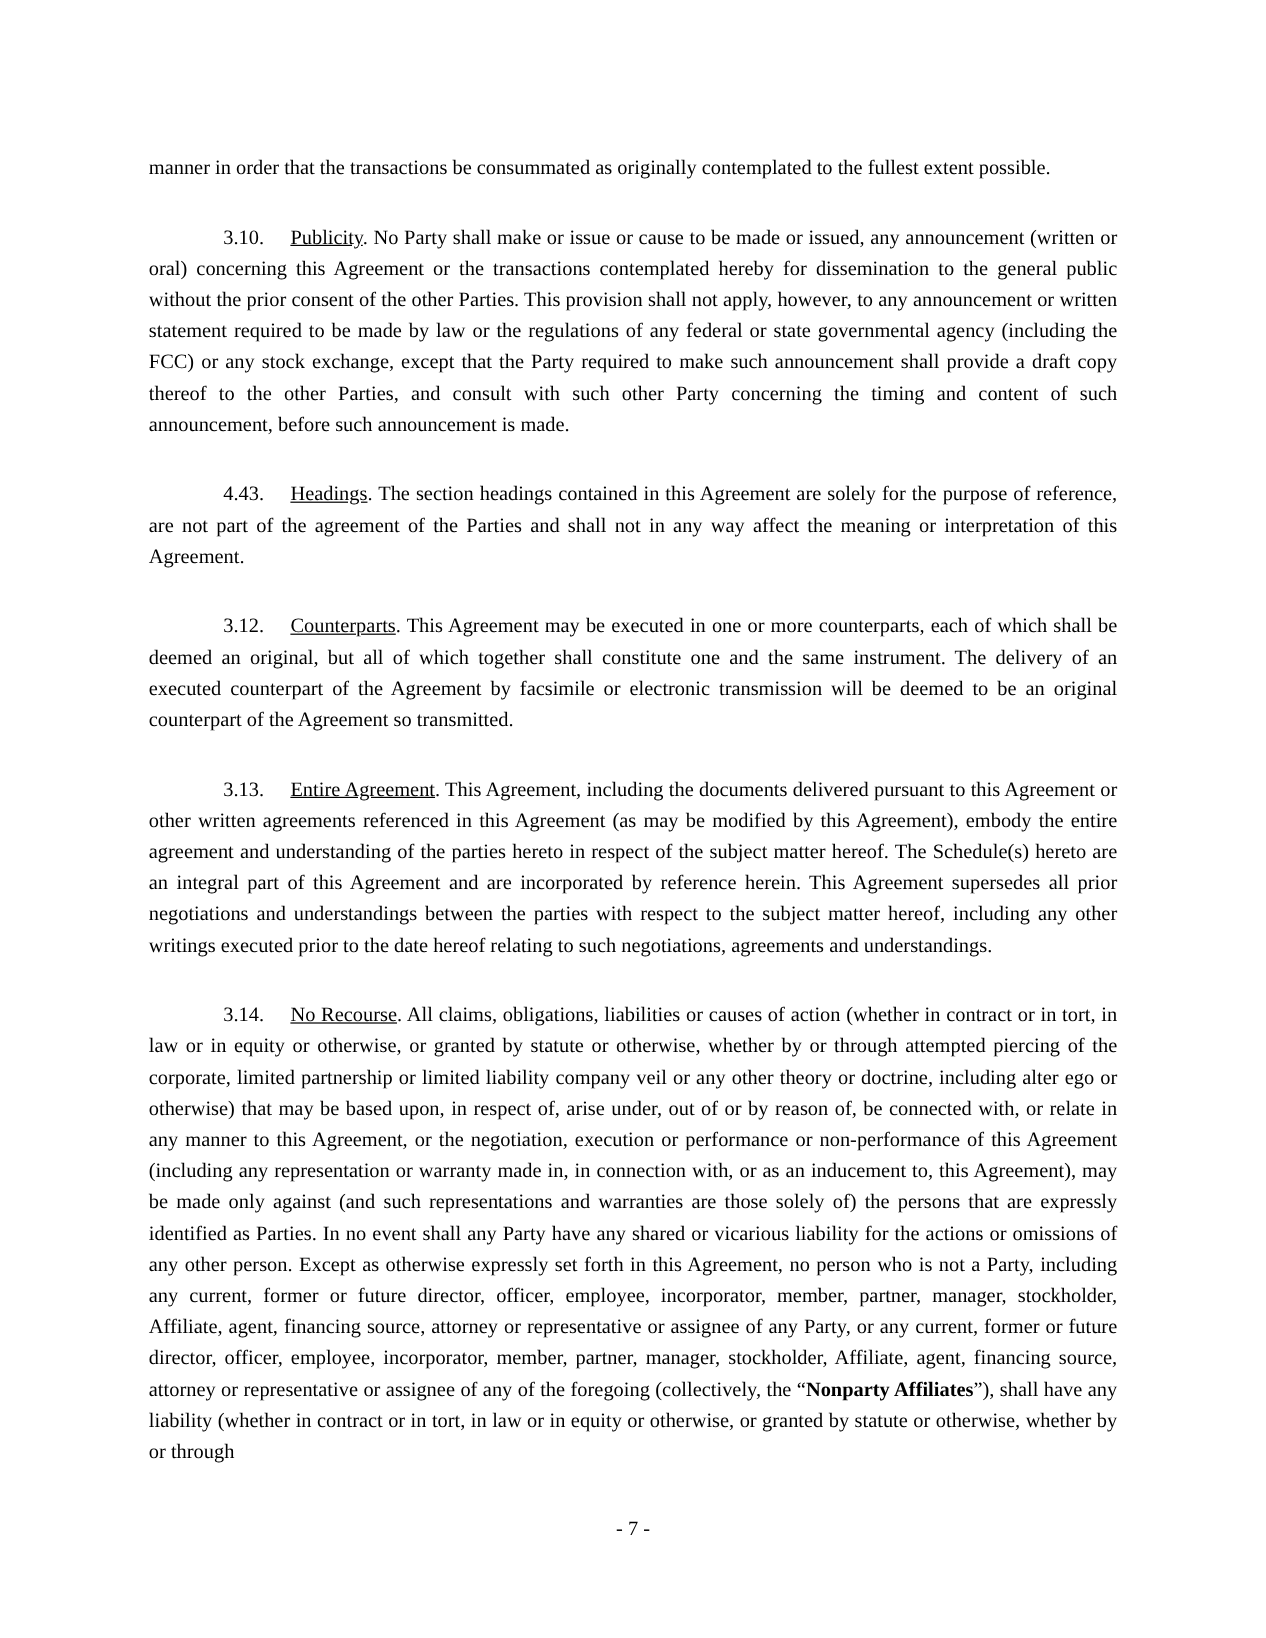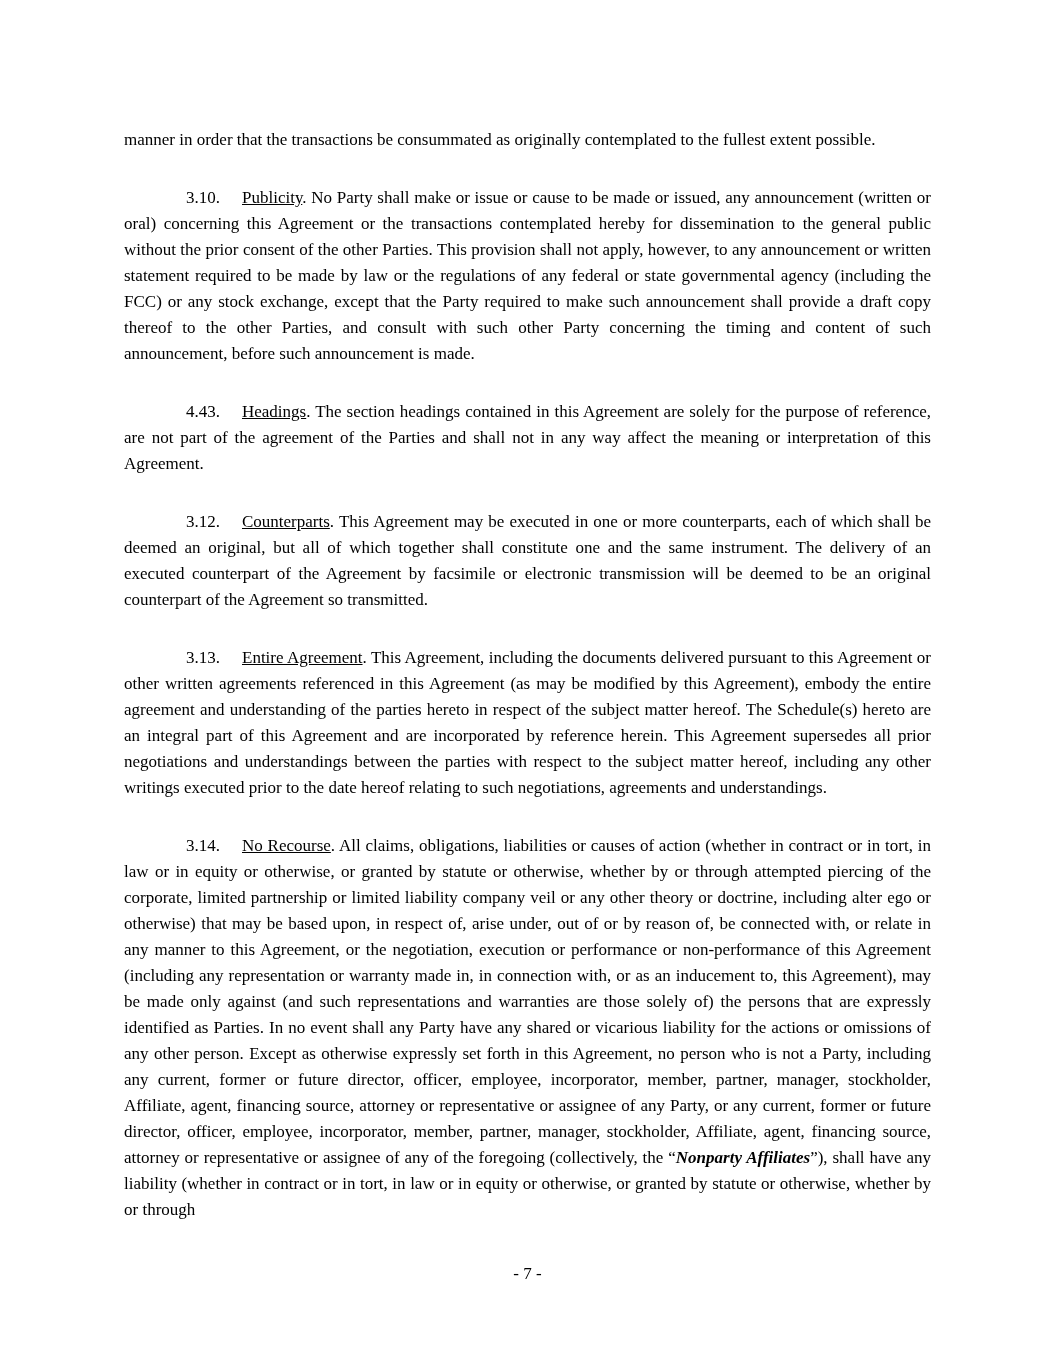--- a/index.html
+++ b/index.html
@@ -32,21 +32,20 @@
     margin-bottom: 0;
   }
   .sec-num {
     margin-right: 22px;
   }
   .sec-heading {
     text-decoration: underline;
   }
   .bi {
     font-weight: bold;
-    font-style: italic;
   }
   .footer {
     position: absolute;
     left: 0;
     bottom: 78px;
     width: 100%;
     text-align: center;
     font-size: 17px;
   }
 </style>

